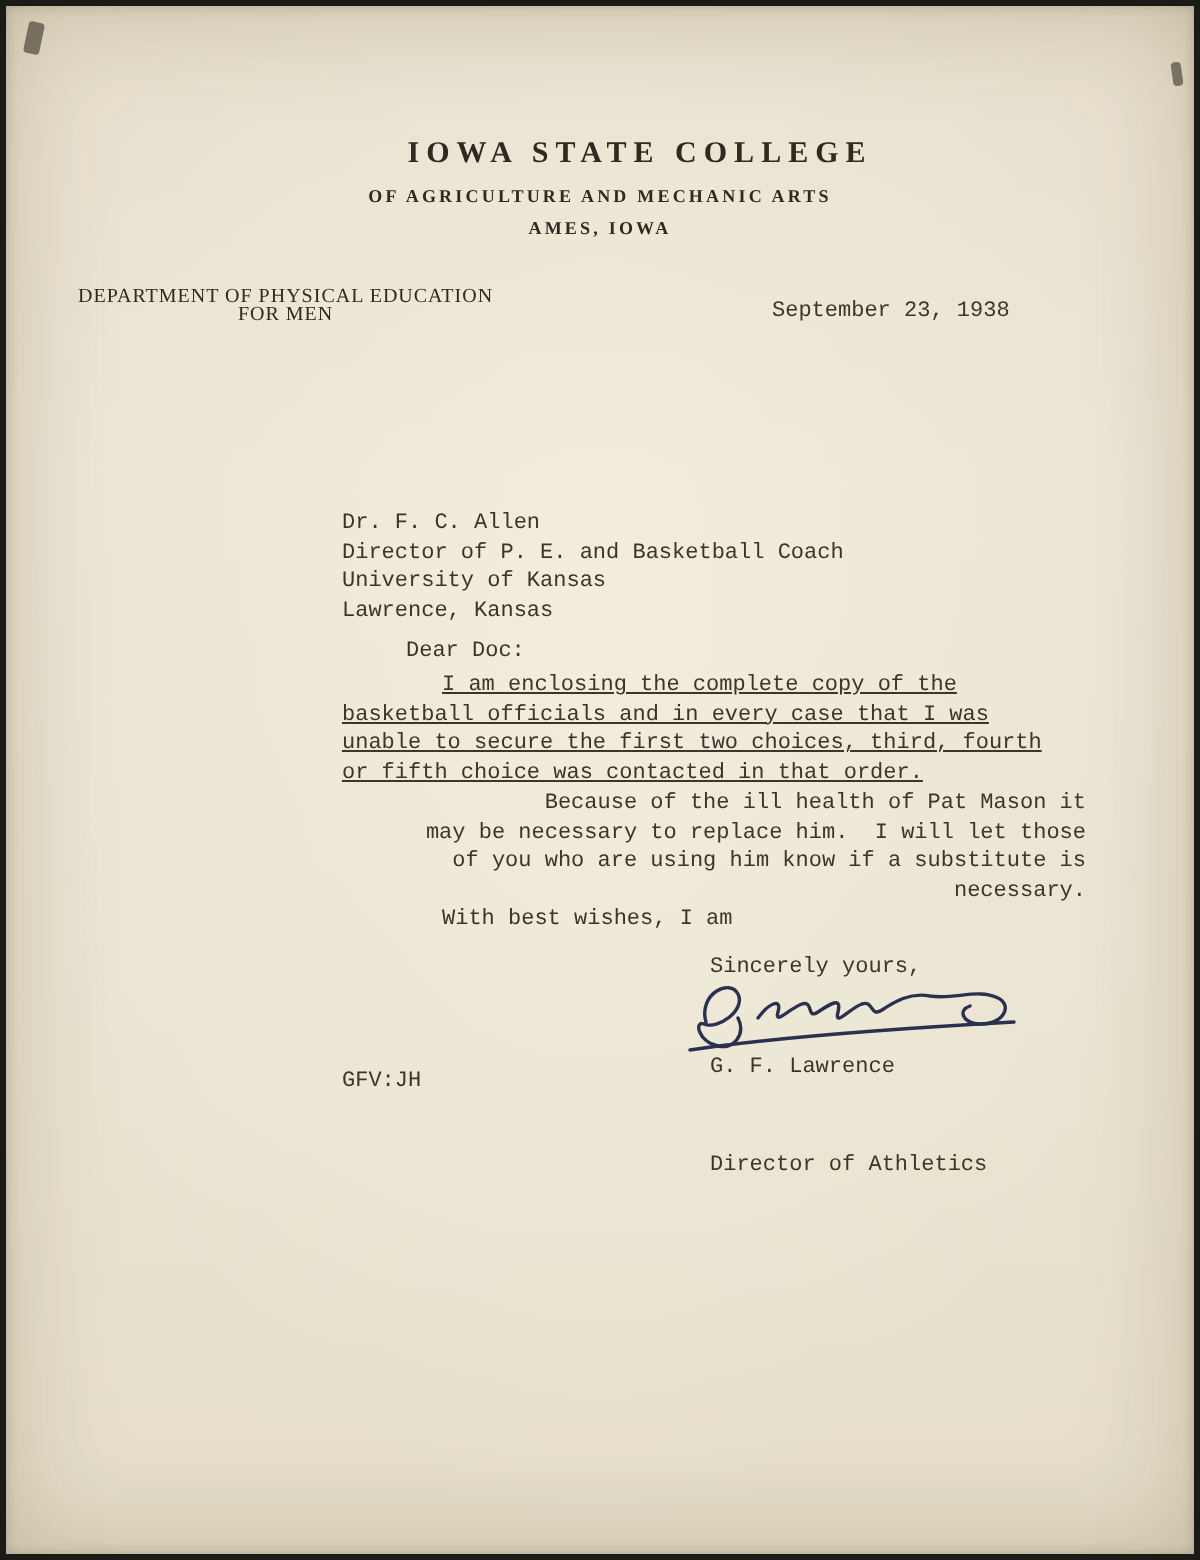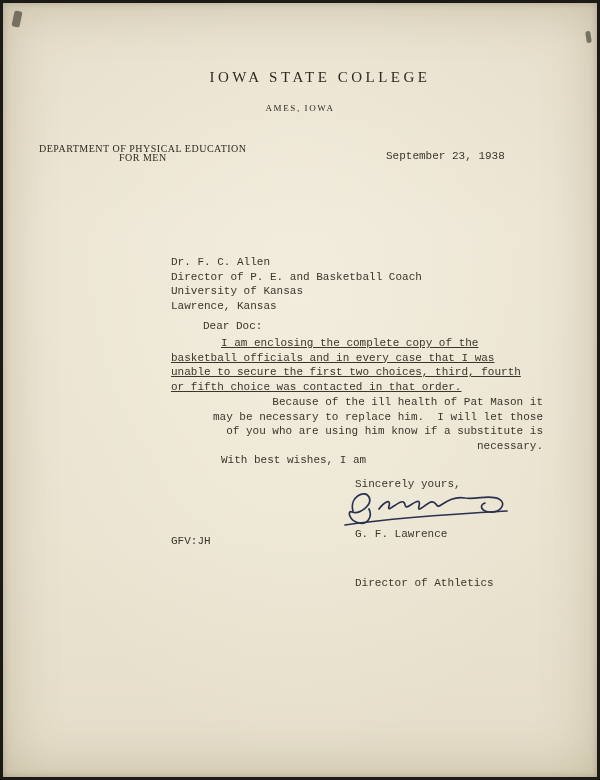--- a/index.html
+++ b/index.html
@@ -22,23 +22,23 @@
     color:#36322a;
   }
   .edge-mark{
     position:absolute; background:rgba(40,36,28,0.55); border-radius:2px;
   }
   .mark-tl{ left:10px; top:8px; width:8px; height:16px; transform:rotate(12deg);}
   .mark-tr{ right:6px; top:28px; width:5px; height:12px; transform:rotate(-8deg);}
 
   
   .letterhead{ position:absolute; left:0; top:66px; width:100%; text-align:center; color:#2e2a22;}
-  .lh-title{ font-size:15px; font-weight:normal; letter-spacing:3.5px;margin-left:40px; }
+  .lh-title{ font-size:15px; font-weight:bold; letter-spacing:3.5px;margin-left:40px; }
   .lh-sub{ font-size:9px; font-weight:bold; letter-spacing:1.6px; margin-top:7px; }
-  .lh-city{ font-size:9px; font-weight:normal; letter-spacing:1.6px; margin-top:17px; }
+  .lh-city{ font-size:9px; font-weight:bold; letter-spacing:1.6px; margin-top:6px; }
 
   .dept{
     position:absolute; left:36px; top:142px;
     font-size:10px; font-weight:normal; letter-spacing:0.5px;
     text-align:center; color:#2e2a22; line-height:8.5px;
   }
 
   
   .tw{
     font-family:"Liberation Mono", monospace;
@@ -65,20 +65,21 @@
 </head>
 <body>
 
 <div class="paper">
 
   <div class="edge-mark mark-tl"></div>
   <div class="edge-mark mark-tr"></div>
 
   <div class="letterhead">
     <div class="lh-title">IOWA STATE COLLEGE</div>
+    <div class="lh-sub">OF AGRICULTURE AND MECHANIC ARTS</div>
     <div class="lh-city">AMES, IOWA</div>
   </div>
 
   <div class="dept">
     <div>DEPARTMENT OF PHYSICAL EDUCATION</div>
     <div>FOR MEN</div>
   </div>
 
   <div class="tw date">September 23, 1938</div>
 

